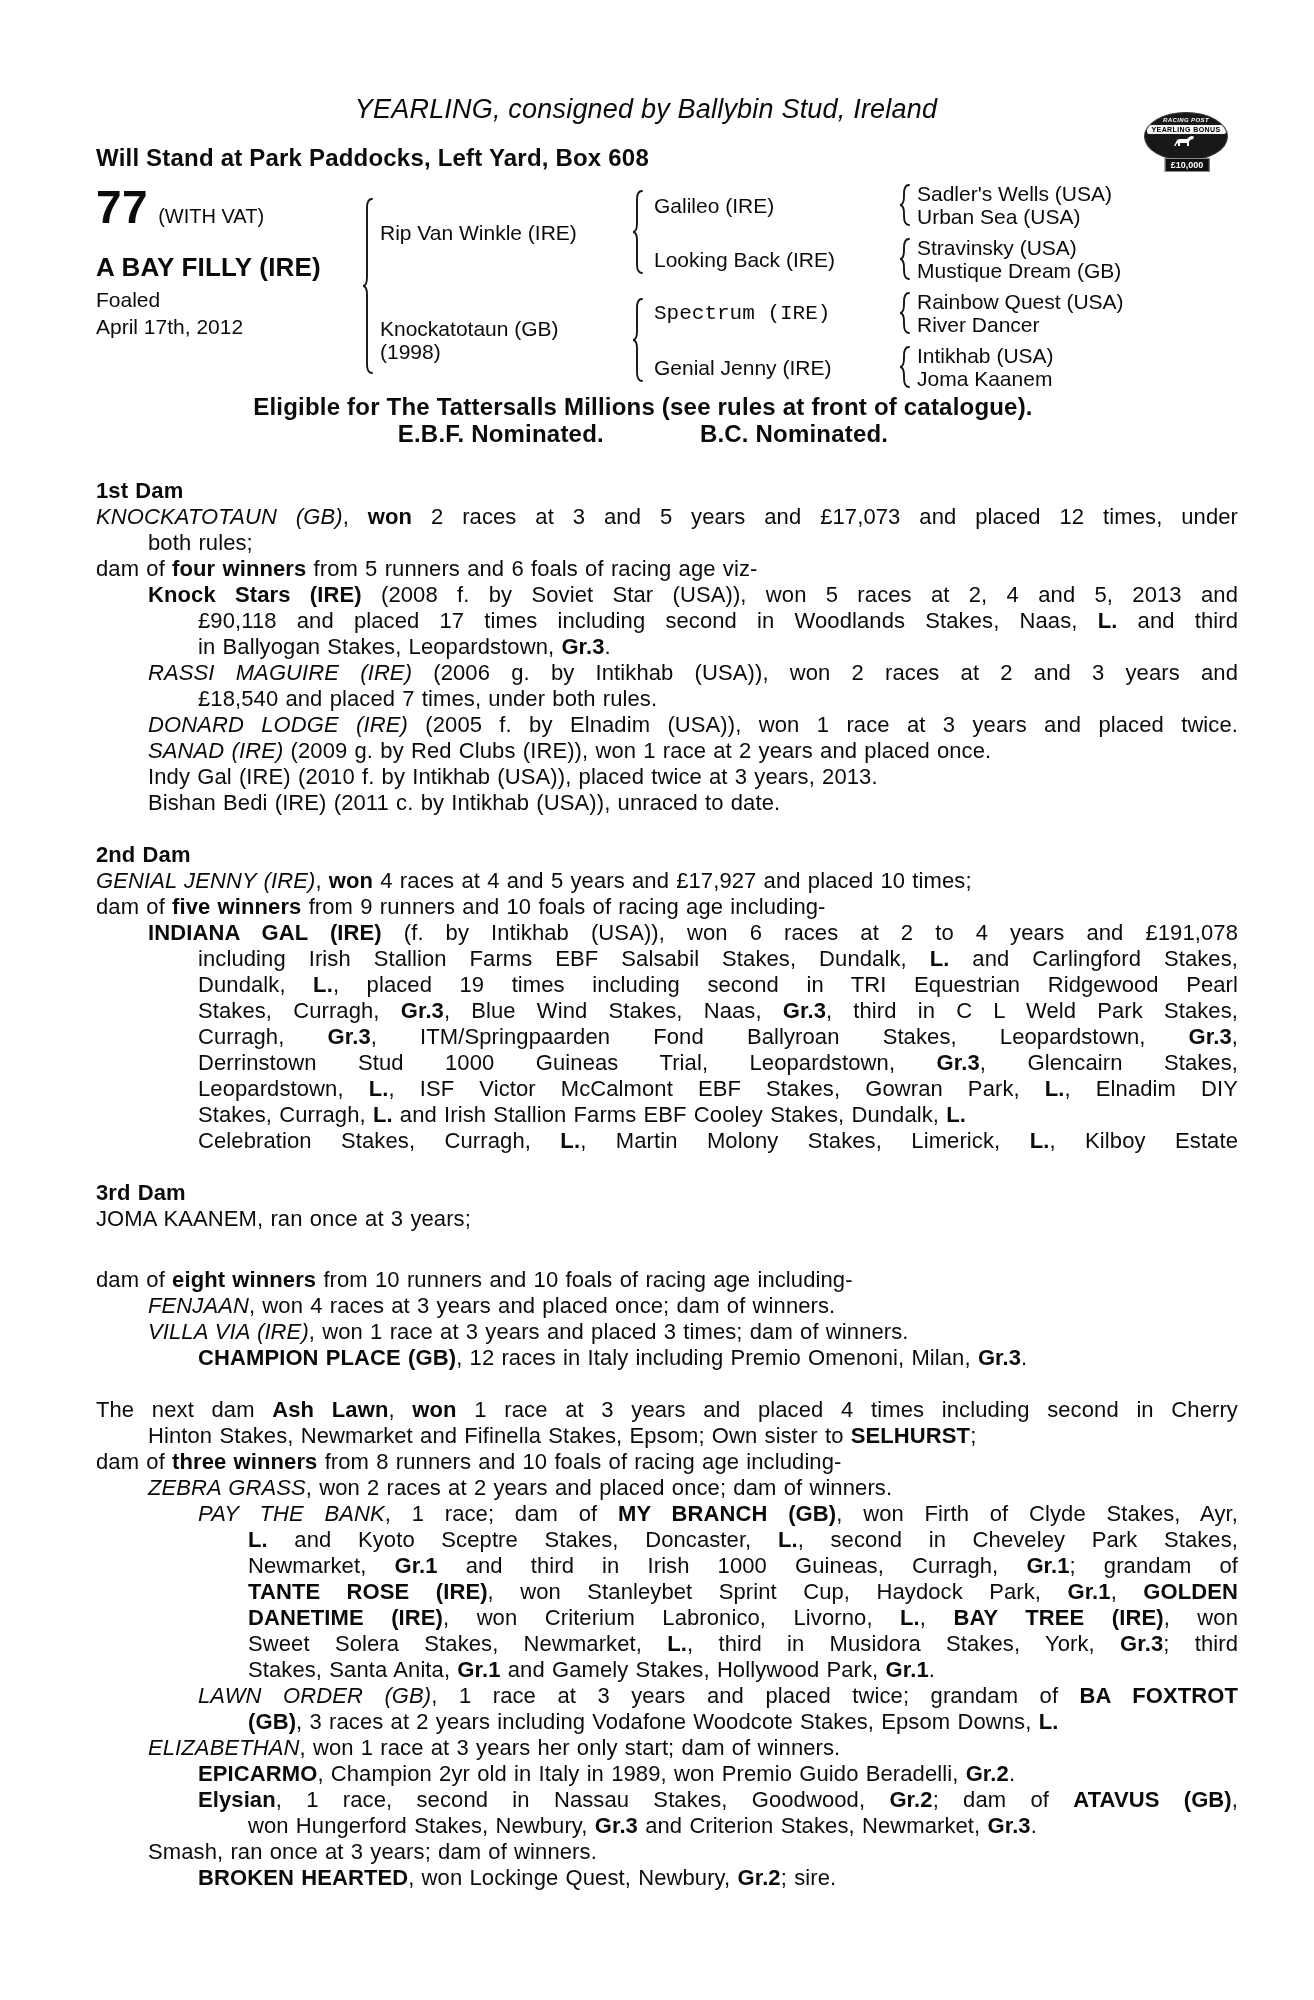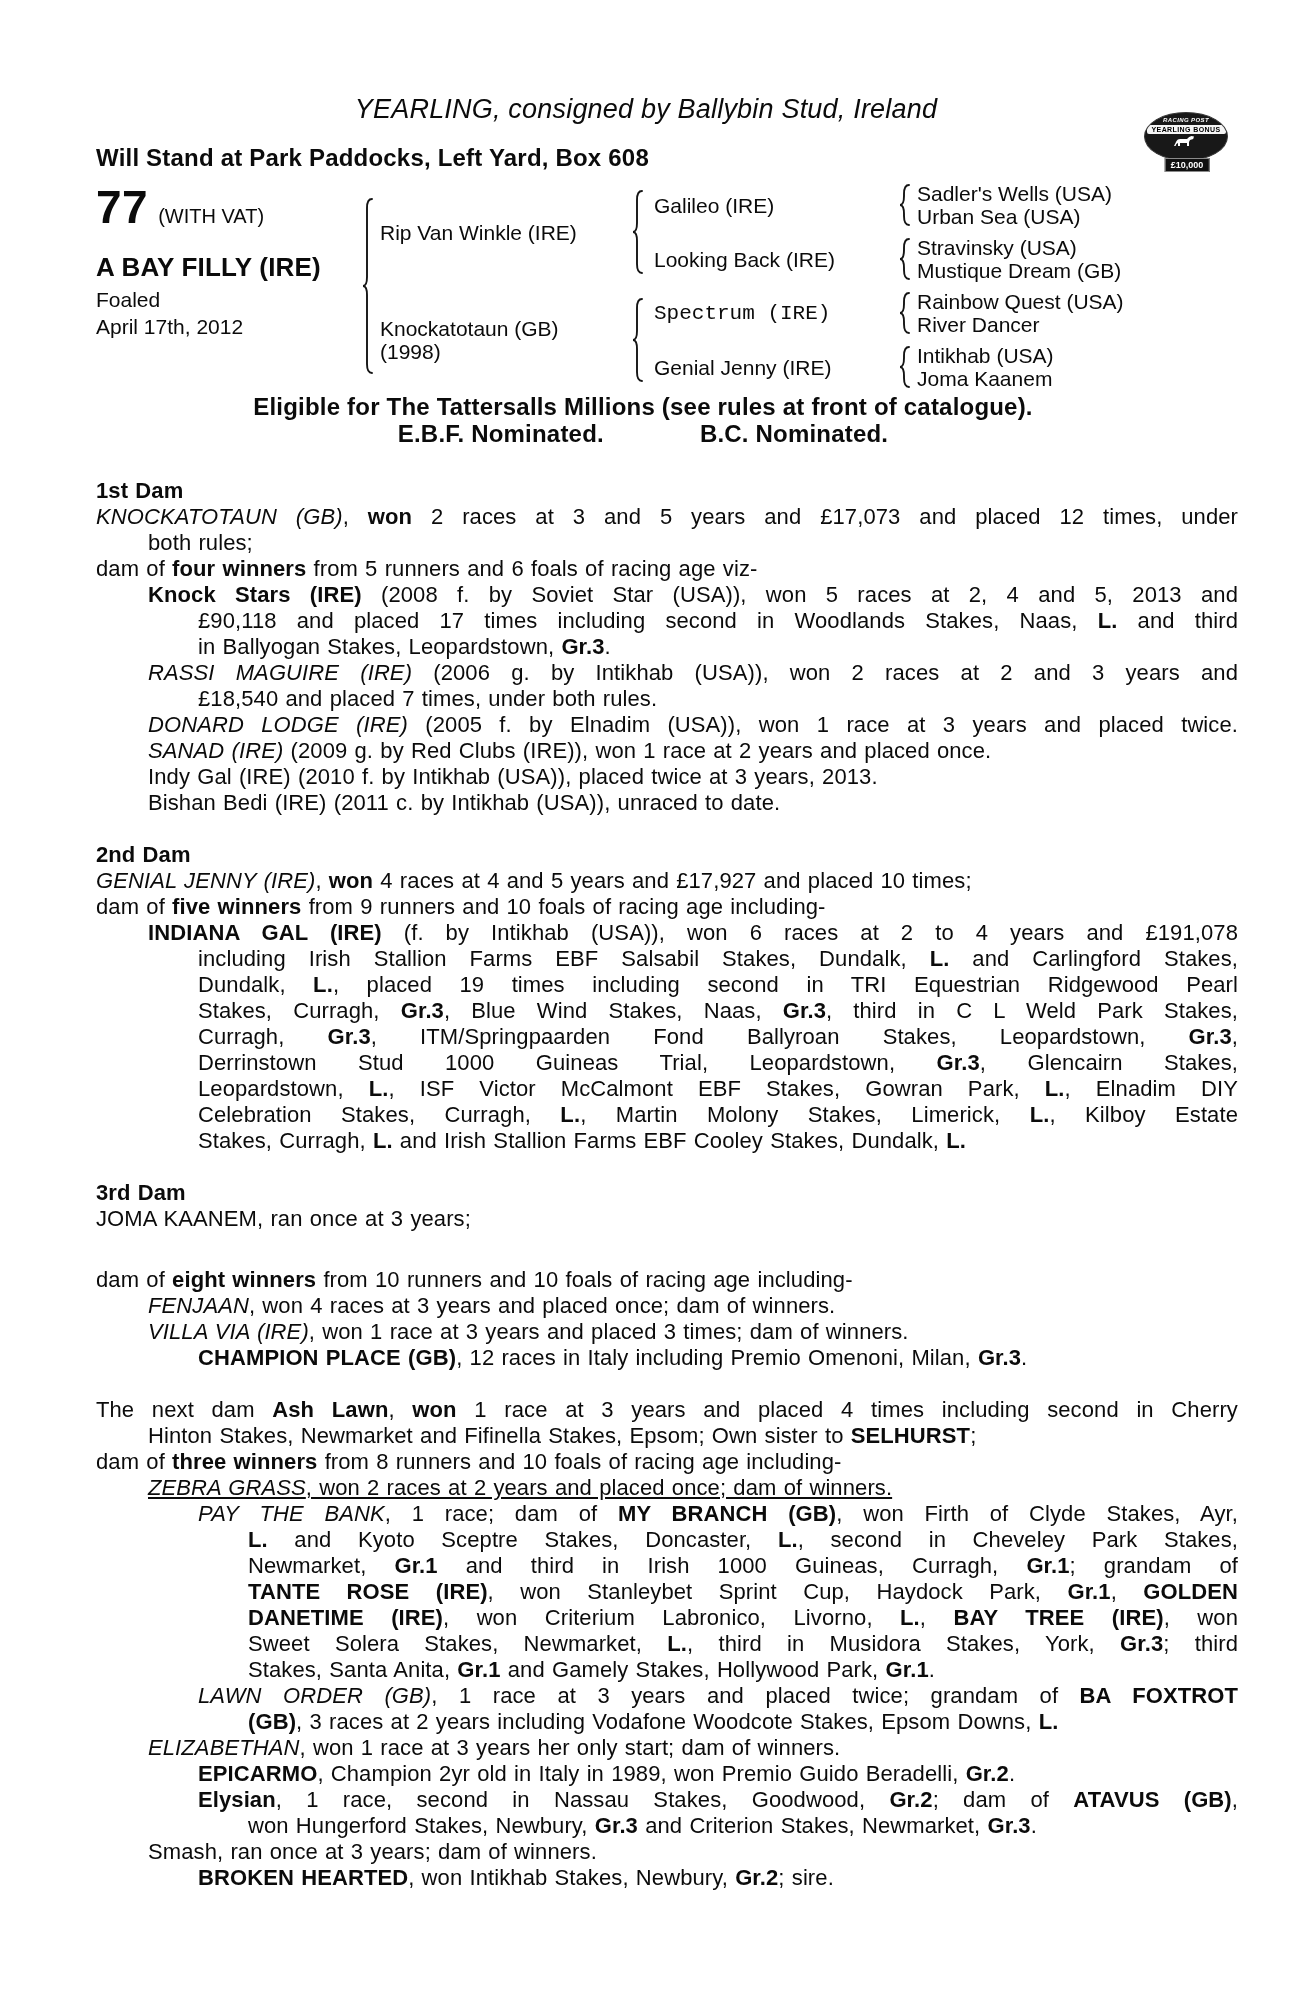--- a/index.html
+++ b/index.html
@@ -182,22 +182,22 @@
       <div class="line" style="padding-left: 0px;"><span>dam of </span><span class="sb">five winners</span><span> from 9 runners and 10 foals of racing age including-</span></div>
     </div>
     <div class="para">
       <div class="line j" style="padding-left: 52px;"><span class="sb">INDIANA GAL (IRE)</span><span> (f. by Intikhab (USA)), won 6 races at 2 to 4 years and £191,078</span></div>
       <div class="line j" style="padding-left: 102px;"><span>including Irish Stallion Farms EBF Salsabil Stakes, Dundalk, </span><span class="sb">L.</span><span> and Carlingford Stakes,</span></div>
       <div class="line j" style="padding-left: 102px;"><span>Dundalk, </span><span class="sb">L.</span><span>, placed 19 times including second in TRI Equestrian Ridgewood Pearl</span></div>
       <div class="line j" style="padding-left: 102px;"><span>Stakes, Curragh, </span><span class="sb">Gr.3</span><span>, Blue Wind Stakes, Naas, </span><span class="sb">Gr.3</span><span>, third in C L Weld Park Stakes,</span></div>
       <div class="line j" style="padding-left: 102px;"><span>Curragh, </span><span class="sb">Gr.3</span><span>, ITM/Springpaarden Fond Ballyroan Stakes, Leopardstown, </span><span class="sb">Gr.3</span><span>,</span></div>
       <div class="line j" style="padding-left: 102px;"><span>Derrinstown Stud 1000 Guineas Trial, Leopardstown, </span><span class="sb">Gr.3</span><span>, Glencairn Stakes,</span></div>
       <div class="line j" style="padding-left: 102px;"><span>Leopardstown, </span><span class="sb">L.</span><span>, ISF Victor McCalmont EBF Stakes, Gowran Park, </span><span class="sb">L.</span><span>, Elnadim DIY</span></div>
+      <div class="line" style="padding-left: 102px;"><span>Stakes, Curragh, </span><span class="sb">L.</span><span> and Irish Stallion Farms EBF Cooley Stakes, Dundalk, </span><span class="sb">L.</span></div>
       <div class="line j" style="padding-left: 102px;"><span>Celebration Stakes, Curragh, </span><span class="sb">L.</span><span>, Martin Molony Stakes, Limerick, </span><span class="sb">L.</span><span>, Kilboy Estate</span></div>
-      <div class="line" style="padding-left: 102px;"><span>Stakes, Curragh, </span><span class="sb">L.</span><span> and Irish Stallion Farms EBF Cooley Stakes, Dundalk, </span><span class="sb">L.</span></div>
     </div>
     <div class="gapline"></div>
     <div class="sec-h">3rd Dam</div>
     <div class="para">
       <div class="line" style="padding-left: 0px;"><span>JOMA KAANEM, ran once at 3 years;</span></div>
     </div>
     <div class="para">
       <div class="line" style="padding-left: 0px; margin-top: 35px;"><span>dam of </span><span class="sb">eight winners</span><span> from 10 runners and 10 foals of racing age including-</span></div>
     </div>
     <div class="para">
@@ -211,21 +211,21 @@
     </div>
     <div class="gapline"></div>
     <div class="para">
       <div class="line j" style="padding-left: 0px;"><span>The next dam </span><span class="sb">Ash Lawn</span><span>, </span><span class="sb">won</span><span> 1 race at 3 years and placed 4 times including second in Cherry</span></div>
       <div class="line" style="padding-left: 52px;"><span>Hinton Stakes, Newmarket and Fifinella Stakes, Epsom; Own sister to </span><span class="sb">SELHURST</span><span>;</span></div>
     </div>
     <div class="para">
       <div class="line" style="padding-left: 0px;"><span>dam of </span><span class="sb">three winners</span><span> from 8 runners and 10 foals of racing age including-</span></div>
     </div>
     <div class="para">
-      <div class="line" style="padding-left: 52px; text-decoration: underline;"><span class="si">ZEBRA GRASS</span><span>, won 2 races at 2 years and placed once; dam of winners.</span></div>
+      <div class="line" style="padding-left: 52px;"><span class="si">ZEBRA GRASS</span><span>, won 2 races at 2 years and placed once; dam of winners.</span></div>
     </div>
     <div class="para">
       <div class="line j" style="padding-left: 102px;"><span class="si">PAY THE BANK</span><span>, 1 race; dam of </span><span class="sb">MY BRANCH (GB)</span><span>, won Firth of Clyde Stakes, Ayr,</span></div>
       <div class="line j" style="padding-left: 152px;"><span class="sb">L.</span><span> and Kyoto Sceptre Stakes, Doncaster, </span><span class="sb">L.</span><span>, second in Cheveley Park Stakes,</span></div>
       <div class="line j" style="padding-left: 152px;"><span>Newmarket, </span><span class="sb">Gr.1</span><span> and third in Irish 1000 Guineas, Curragh, </span><span class="sb">Gr.1</span><span>; grandam of</span></div>
       <div class="line j" style="padding-left: 152px;"><span class="sb">TANTE ROSE (IRE)</span><span>, won Stanleybet Sprint Cup, Haydock Park, </span><span class="sb">Gr.1</span><span>, </span><span class="sb">GOLDEN</span></div>
       <div class="line j" style="padding-left: 152px;"><span class="sb">DANETIME (IRE)</span><span>, won Criterium Labronico, Livorno, </span><span class="sb">L.</span><span>, </span><span class="sb">BAY TREE (IRE)</span><span>, won</span></div>
       <div class="line j" style="padding-left: 152px;"><span>Sweet Solera Stakes, Newmarket, </span><span class="sb">L.</span><span>, third in Musidora Stakes, York, </span><span class="sb">Gr.3</span><span>; third</span></div>
       <div class="line" style="padding-left: 152px;"><span>Stakes, Santa Anita, </span><span class="sb">Gr.1</span><span> and Gamely Stakes, Hollywood Park, </span><span class="sb">Gr.1</span><span>.</span></div>
     </div>
@@ -240,15 +240,15 @@
       <div class="line" style="padding-left: 102px;"><span class="sb">EPICARMO</span><span>, Champion 2yr old in Italy in 1989, won Premio Guido Beradelli, </span><span class="sb">Gr.2</span><span>.</span></div>
     </div>
     <div class="para">
       <div class="line j" style="padding-left: 102px;"><span class="sb">Elysian</span><span>, 1 race, second in Nassau Stakes, Goodwood, </span><span class="sb">Gr.2</span><span>; dam of </span><span class="sb">ATAVUS (GB)</span><span>,</span></div>
       <div class="line" style="padding-left: 152px;"><span>won Hungerford Stakes, Newbury, </span><span class="sb">Gr.3</span><span> and Criterion Stakes, Newmarket, </span><span class="sb">Gr.3</span><span>.</span></div>
     </div>
     <div class="para">
       <div class="line" style="padding-left: 52px;"><span>Smash, ran once at 3 years; dam of winners.</span></div>
     </div>
     <div class="para">
-      <div class="line" style="padding-left: 102px;"><span class="sb">BROKEN HEARTED</span><span>, won Intikhab Stakes, Newbury, </span><span class="sb">Gr.2</span><span>; sire.</span></div>
+      <div class="line" style="padding-left: 102px;"><span class="sb">BROKEN HEARTED</span><span>, won Lockinge Quest, Newbury, </span><span class="sb">Gr.2</span><span>; sire.</span></div>
     </div>
   </div>
 
 </body></html>

